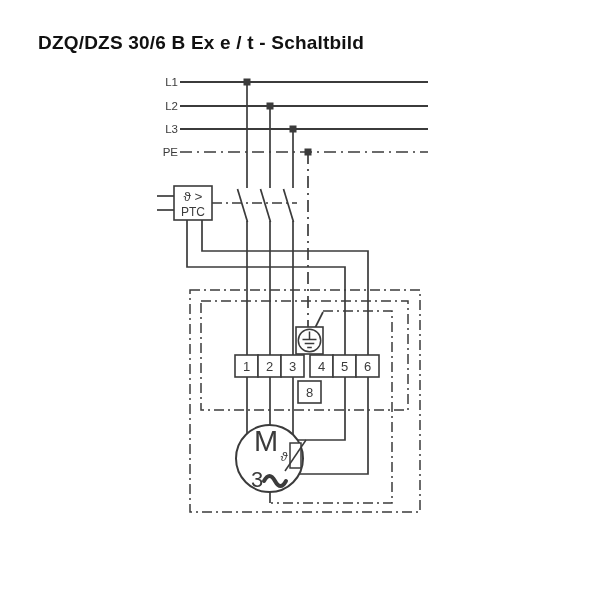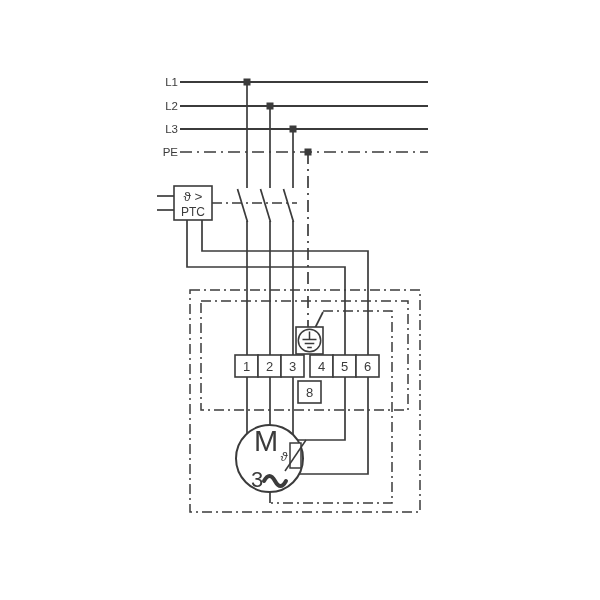--- a/index.html
+++ b/index.html
@@ -42,20 +42,21 @@
   .dashdot { stroke: #3b3b3b; stroke-width: 1.7; fill: none; stroke-dasharray: 12 5 2 5; }
   .encl    { stroke: #3b3b3b; stroke-width: 1.5; fill: none; stroke-dasharray: 10 4 2 4; }
   .boxshape { stroke: #3b3b3b; stroke-width: 1.6; fill: #ffffff; }
   .dot { fill: #3b3b3b; stroke: none; }
 </style>
 </head>
 <body>
 
 <div class="page">
 
+  <div class="title">DZQ/DZS 30/6 B Ex e / t - Schaltbild</div>
 
   <svg width="600" height="600" viewBox="0 0 600 600">
 
     <g>
       <rect x="190" y="290" width="230" height="222" class="encl"></rect>
       <rect x="201" y="301" width="207" height="109" class="encl"></rect>
     </g>
 
     <g>
       <line x1="180" y1="82" x2="428" y2="82" class="bus"></line>

